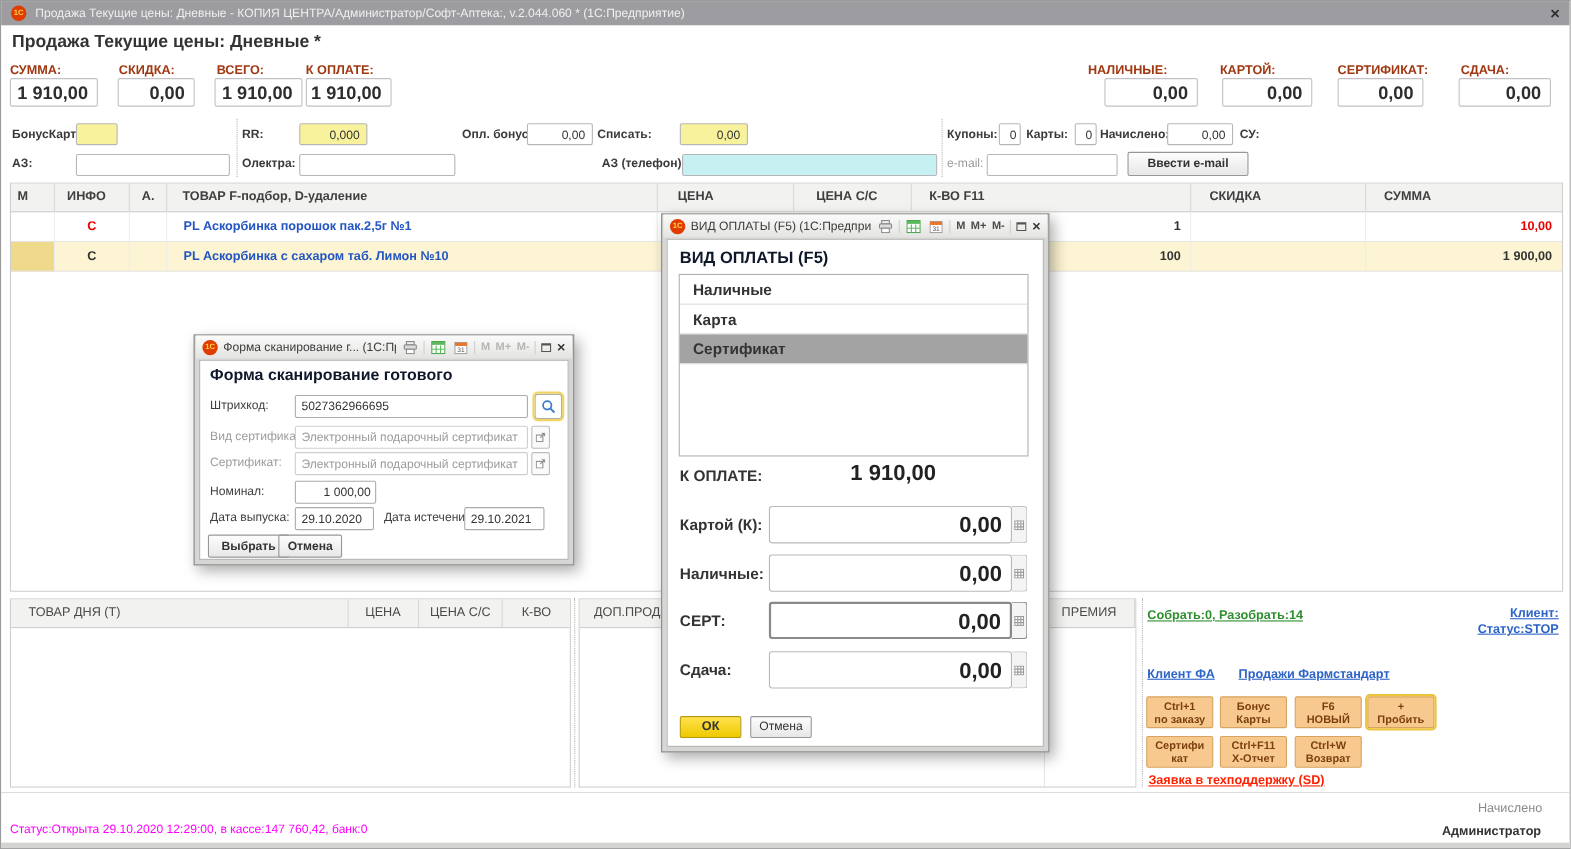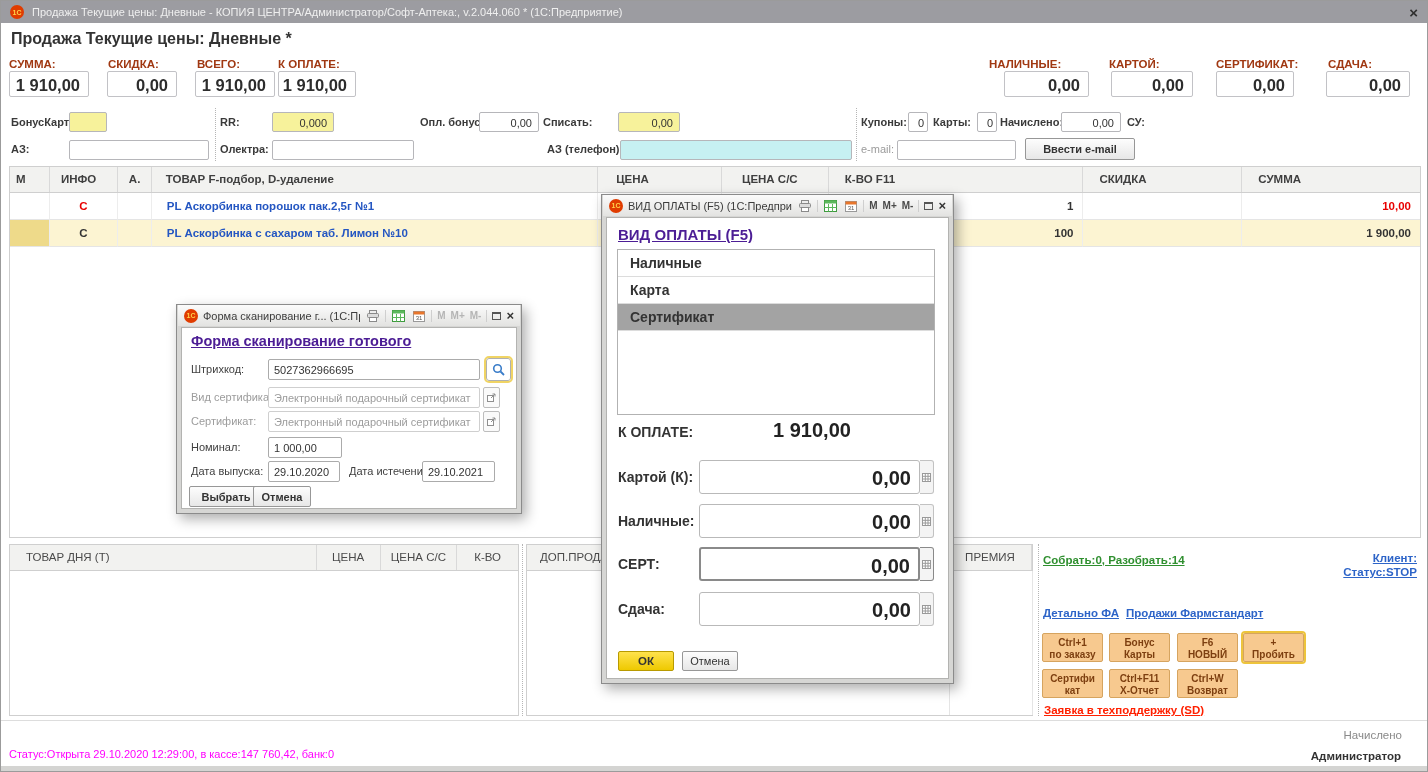--- a/index.html
+++ b/index.html
@@ -50,26 +50,26 @@
   .dlg-tb { position:absolute; left:1px; right:1px; top:0; height:21px; background:linear-gradient(#fbfbfb,#e3e3e1); display:flex; align-items:center; gap:5px; padding:0 6px; }
   .dlg-tb .dtitle { font-size:11px; color:#3c3c3c; white-space:nowrap; overflow:hidden; flex:1; }
   .dlg-body { position:absolute; left:4px; right:4px; top:22px; bottom:4px; background:#fff; border:1px solid #b3b3b1; }
   .tbi { display:inline-flex; align-items:center; justify-content:center; width:15px; height:14px; flex:0 0 auto; }
   .msep { width:1px; height:12px; background:#cfcfcf; flex:0 0 auto; }
   .mbtn { font-size:10px; font-weight:bold; color:#4a4a4a; flex:0 0 auto; }
   .mbtn.dis { color:#b5b5b5; }
   .maxi { width:9px; height:8px; border:1px solid #555; border-top-width:2px; flex:0 0 auto; }
   .xbtn { font-size:13px; font-weight:bold; color:#333; flex:0 0 auto; }
 
-  .dlg-h { position:absolute; font-weight:bold; color:#4c1d95; white-space:nowrap;text-decoration:underline; }
+  .dlg-h { position:absolute; font-weight:bold; color:#0f172a; white-space:nowrap; }
   .slabel { position:absolute; font-size:11px; color:#3f3f3f; white-space:nowrap; }
   .slabel.dis { color:#9c9c9c; }
   .sinput { position:absolute; height:21px; border:1px solid #ababab; border-radius:2px; background:#fff; font-size:11px; color:#333; padding:4px 4px 0 5px; white-space:nowrap; overflow:hidden; }
   .sinput.dis { border-color:#cfcfcf; color:#9c9c9c; }
-  .sinput.rt { }
+  .sinput.rt { text-align:right; }
   .minibtn { position:absolute; width:17px; height:21px; border:1px solid #bdbdbd; border-radius:2px; background:#fafafa; display:flex; align-items:center; justify-content:center; }
   .search-btn { position:absolute; width:25px; height:23px; border:1px solid #b0b0b0; border-radius:3px; background:#fff; outline:2px solid #f0d464; display:flex; align-items:center; justify-content:center; }
 
   .paylist { position:absolute; left:15px; top:54px; width:318px; height:166px; border:1px solid #b2b2b2; background:#fff; }
   .popt { height:27px; border-bottom:1px solid #dcdcdc; font-size:14px; font-weight:bold; color:#333; padding:5px 0 0 12px; white-space:nowrap; }
   .popt.sel { background:#a3a3a3; }
   .pay-label { position:absolute; font-size:14px; font-weight:bold; color:#333; white-space:nowrap; }
   .pay-input { position:absolute; left:97px; width:221px; height:34px; border:1px solid #b9b9b9; border-radius:3px; background:#fff; font-size:20px; font-weight:bold; color:#222; text-align:right; padding:6px 8px 0 0; }
   .pay-input.focus { border:2px solid #8a8a8a; }
   .pay-calc { position:absolute; left:318px; width:14px; height:34px; border:1px solid #c2c2c2; border-left:none; border-radius:0 3px 3px 0; background:#f4f4f4; display:flex; align-items:center; justify-content:center; }
@@ -191,21 +191,21 @@
     <div style="position:absolute;left:422px;top:26px;bottom:0;width:0;border-left:1px solid #e5e5e5"></div>
     <div style="position:absolute;left:505px;top:26px;bottom:0;width:0;border-left:1px solid #e5e5e5"></div>
   </div>
   <div class="vsep" style="left:1037px;top:543px;height:172px"></div>
 
   <div class="link" style="left:1042px;top:553px;color:#2f8f2f">Собрать:0, Разобрать:14</div>
   <div style="position:absolute;right:10px;top:550px;text-align:right;line-height:14px">
     <div style="font-size:11.5px;font-weight:bold;color:#2d64c8;text-decoration:underline">Клиент:</div>
     <div style="font-size:11.5px;font-weight:bold;color:#2d64c8;text-decoration:underline">Статус:STOP</div>
   </div>
-  <div class="link" style="left:1042px;top:606px;color:#2d64c8">Детально ФА</div>
+  <div class="link" style="left:1042px;top:606px;color:#2d64c8">Клиент ФА</div>
   <div class="link" style="left:1125px;top:606px;color:#2d64c8">Продажи Фармстандарт</div>
 
   <div class="tanbtn" style="left:1041px;top:632px">
     <div>Ctrl+1</div>
     <div>по заказу</div>
   </div>
   <div class="tanbtn" style="left:1108px;top:632px">
     <div>Бонус</div>
     <div>Карты</div>
   </div>

